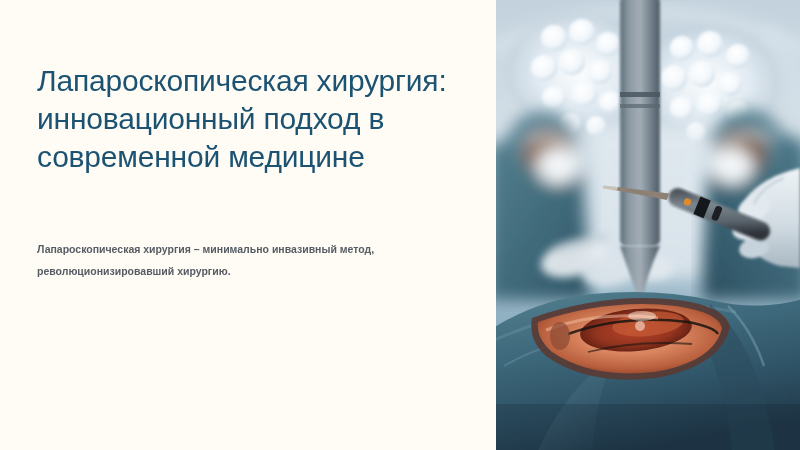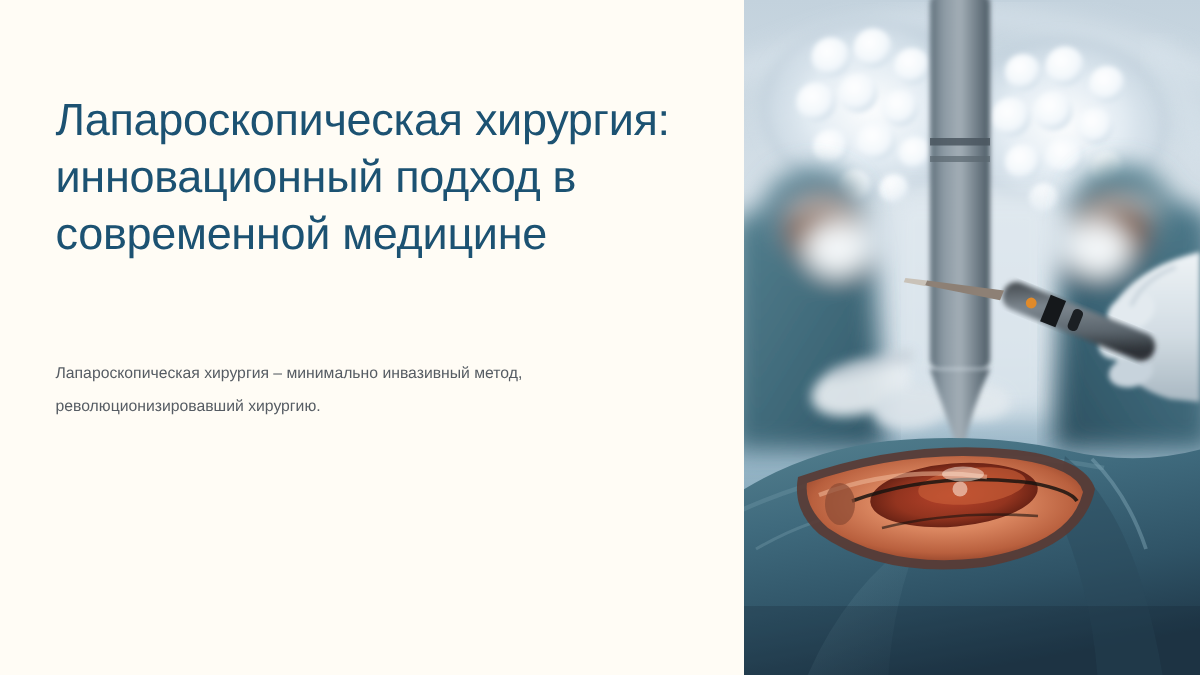--- a/index.html
+++ b/index.html
@@ -32,21 +32,21 @@
     color:#1C5272;
     letter-spacing:-0.2px;
     white-space:pre-line;
   }
   .subtitle {
     position:absolute;
     left:37px; top:238px;
     width:420px;
     font-size:10.5px;
     line-height:22px;
-    font-weight:400;
+    font-weight:700;
     color:#565C63;
     white-space:pre-line;
   }
 
   
   .photo {
     position:absolute;
     left:496px; top:0;
     width:304px; height:450px;
     overflow:hidden;

